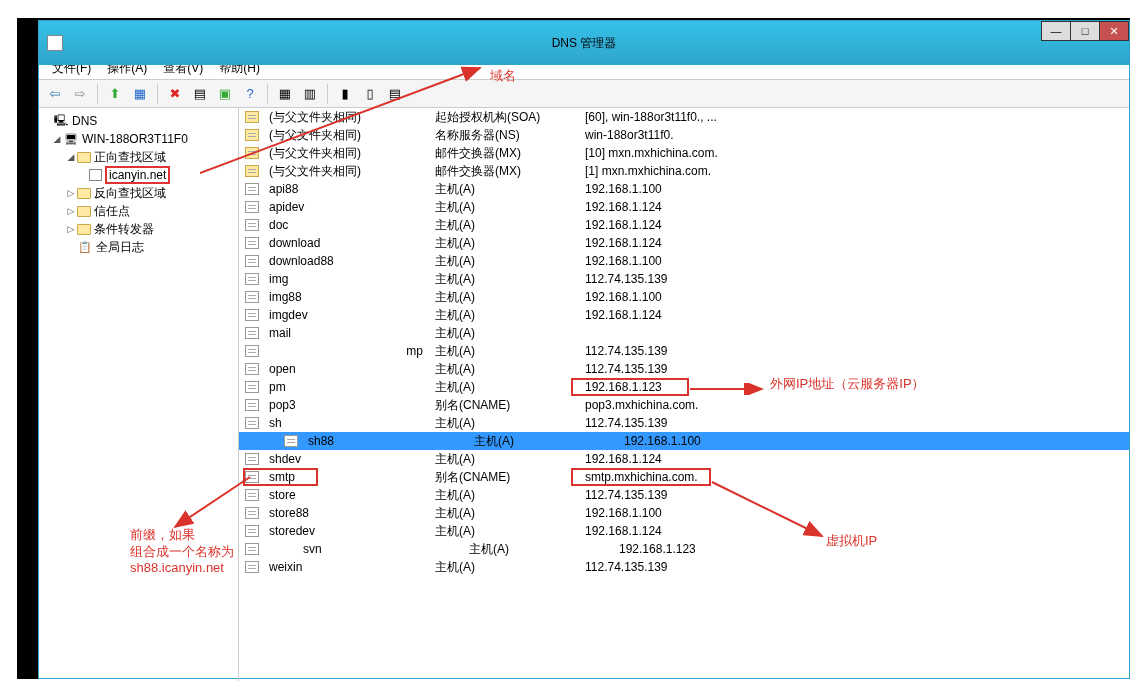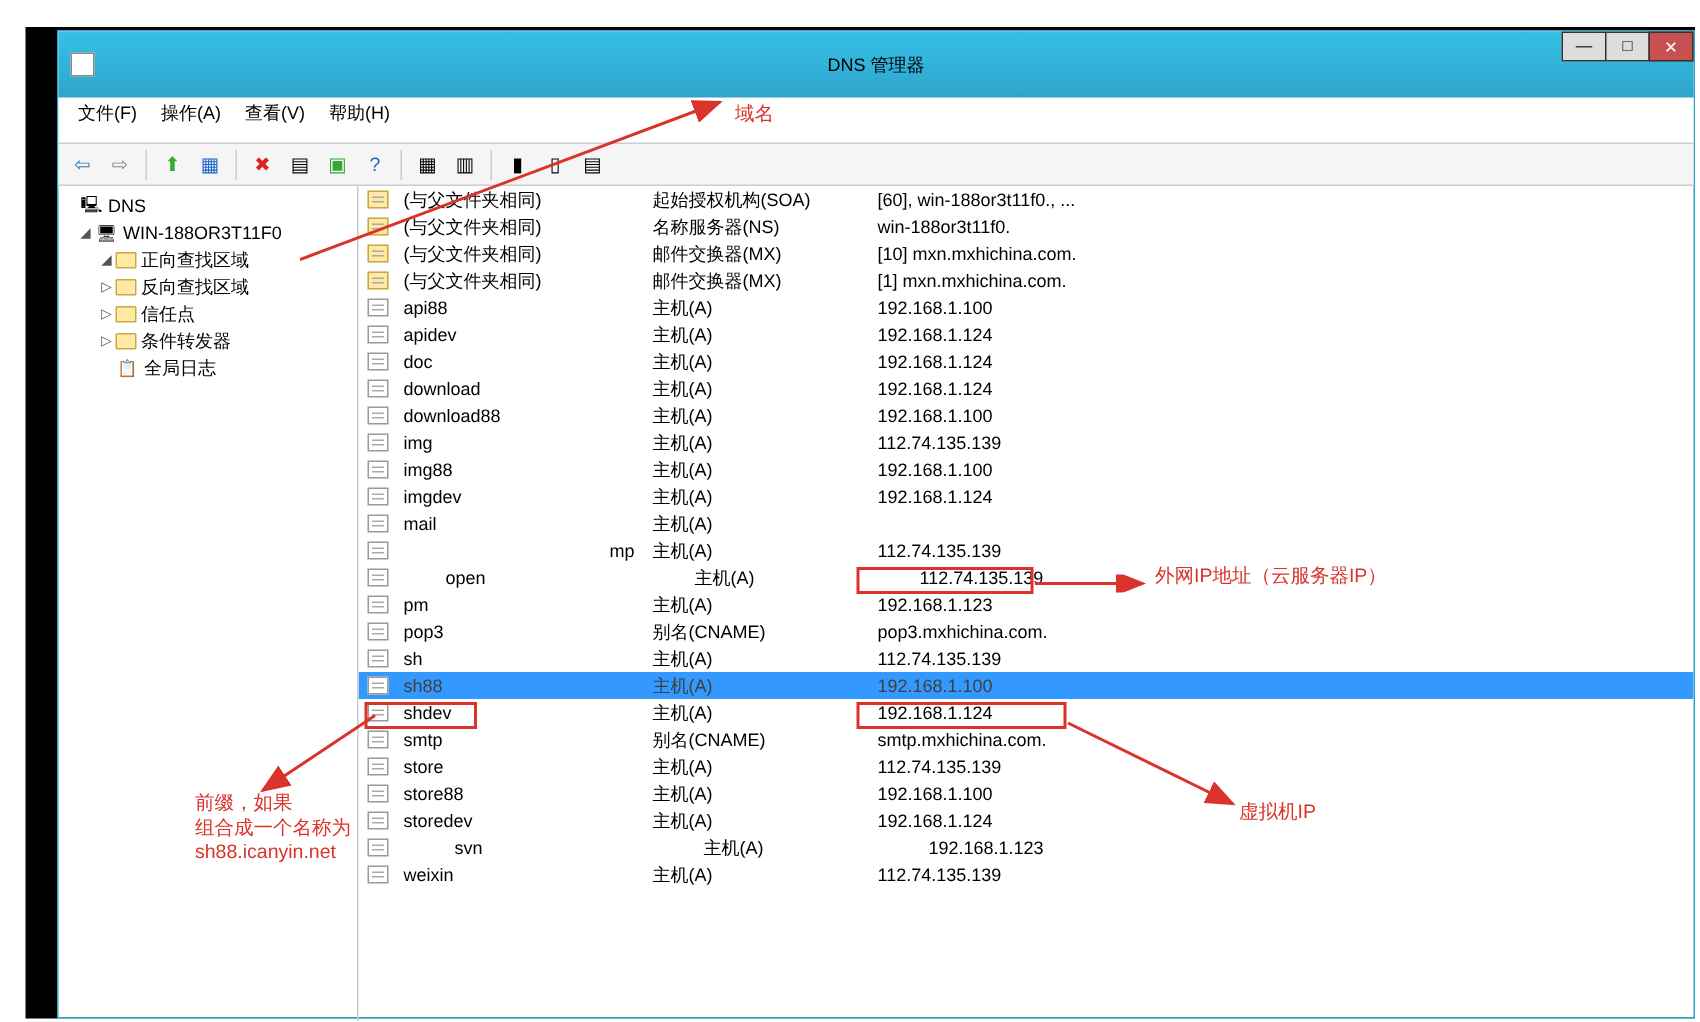--- a/index.html
+++ b/index.html
@@ -5,41 +5,41 @@
 * { margin: 0; padding: 0; box-sizing: border-box; }
 body { font-family: "Microsoft YaHei", "SimSun", Tahoma, sans-serif; font-size: 12px; background: #fff; width: 1133px; height: 681px; position: relative; overflow: hidden; }
 .frame { position: absolute; top: 18px; left: 17px; width: 1113px; height: 661px; background: #000; }
 .window { position: absolute; top: 20px; left: 38px; width: 1092px; height: 659px; background: #fff; border: 1px solid #2ea2c9; }
 .titlebar { height: 44px; background: linear-gradient(#35c1e8, #2fa4cb); display: flex; align-items: center; position: relative; }
 .title-icon { width: 16px; height: 16px; margin-left: 8px; background: #fff; border: 1px solid #888; }
 .title-text { position: absolute; left: 50%; transform: translateX(-50%); color: #000; font-size: 12px; }
 .win-controls { position: absolute; right: 0; top: 0; display: flex; }
 .win-btn { width: 30px; height: 20px; border: 1px solid #333; background: #ddd; display: flex; align-items: center; justify-content: center; font-size: 11px; cursor: pointer; margin-left: -1px; }
 .win-btn.close { background: #c75050; color: #fff; }
-.menubar { height: 31px; background: #fff; border-bottom: 1px solid #ccc; display: flex; align-items: flex-start; padding-left: 5px; }
+.menubar { height: 15px; background: #fff; border-bottom: 1px solid #ccc; display: flex; align-items: flex-end; padding-left: 5px; }
 .menu-item { padding: 2px 8px; cursor: pointer; }
 .toolbar { height: 28px; background: #f5f5f5; border-bottom: 1px solid #ccc; display: flex; align-items: center; padding-left: 5px; gap: 3px; }
 .tool-btn { width: 22px; height: 22px; border: 1px solid transparent; display: flex; align-items: center; justify-content: center; cursor: pointer; font-size: 13px; }
 .tool-sep { width: 1px; height: 20px; background: #ccc; margin: 0 3px; }
 .content { display: flex; height: calc(100% - 80px); }
 .tree-pane { width: 200px; border-right: 1px solid #ccc; padding: 4px 2px; overflow: auto; }
 .tree-node { display: flex; align-items: center; height: 18px; padding-left: 4px; cursor: pointer; white-space: nowrap; }
 .tree-arrow { width: 12px; display: inline-block; font-size: 9px; color: #555; text-align: center; }
 .tree-icon { width: 16px; height: 14px; margin-right: 3px; display: inline-flex; align-items: center; justify-content: center; font-size: 11px; }
 .folder-ico { background: #ffe9a3; border: 1px solid #caa84a; border-radius: 1px; width: 14px; height: 11px; }
 .zone-ico { background: #fff; border: 1px solid #888; width: 13px; height: 12px; }
 .selected-zone { border: 2px solid #d33; padding: 0 2px; }
 .list-pane { flex: 1; overflow: auto; position: relative; }
 .list-header { display: flex; height: 20px; background: #fff; border-bottom: 1px solid #ddd; position: sticky; top: 0; }
 .col-h { padding: 2px 6px; border-right: 1px solid #ddd; font-weight: normal; }
 .col-name { width: 190px; }
 .col-type { width: 150px; }
 .col-data { flex: 1; }
 .list-row { display: flex; height: 18px; align-items: center; cursor: pointer; }
-.list-row.sel { background: #3399ff; color: #404040; }
+.list-row.sel { background: #3399ff; color: #000000; padding-left: 39px; }
 .row-cell { padding: 0 6px; overflow: hidden; white-space: nowrap; }
 .rec-ico { width: 14px; height: 12px; border: 1px solid #999; background: #fff; margin-left: 6px; margin-right: 4px; flex-shrink: 0; display: inline-block; position: relative; }
 .rec-ico.folder { background: #ffe9a3; border-color: #caa84a; }
 .rec-ico::before { content: ""; position: absolute; top: 3px; left: 2px; right: 2px; height: 1px; background: #aaa; }
 .rec-ico::after { content: ""; position: absolute; top: 6px; left: 2px; right: 2px; height: 1px; background: #aaa; }
 .anno { position: absolute; color: #d9332b; font-size: 13px; pointer-events: none; z-index: 50; }
 .redbox { position: absolute; border: 2px solid #d9332b; pointer-events: none; z-index: 40; }
 svg.arrow { position: absolute; pointer-events: none; z-index: 45; }
 </style>
 </head>
@@ -96,20 +96,24 @@
       <div class="tree-node" style="padding-left:10px">
         <span class="tree-arrow">◢</span>
           <span class="tree-icon">🖥</span>
           <span>WIN-188OR3T11F0</span>
       </div>
       <div class="tree-node" style="padding-left:24px">
         <span class="tree-arrow">◢</span>
           <span class="folder-ico tree-icon"></span>
           <span>正向查找区域</span>
       </div>
+      <div class="tree-node" style="padding-left:48px">
+        <span class="zone-ico tree-icon"></span>
+          <span class="selected-zone">icanyin.net</span>
+      </div>
       <div class="tree-node" style="padding-left:24px">
         <span class="tree-arrow">▷</span>
           <span class="folder-ico tree-icon"></span>
           <span>反向查找区域</span>
       </div>
       <div class="tree-node" style="padding-left:24px">
         <span class="tree-arrow">▷</span>
           <span class="folder-ico tree-icon"></span>
           <span>信任点</span>
       </div>
@@ -205,21 +209,21 @@
             <div class="row-cell col-type">主机(A)</div>
           </div>
           <div class="list-row">
             <span class="rec-ico"></span>
             <div class="row-cell" style="width: 166px; text-align: right;">mp</div>
             <div class="row-cell col-type">主机(A)</div>
             <div class="row-cell col-data">112.74.135.139</div>
           </div>
           <div class="list-row">
             <span class="rec-ico"></span>
-            <div class="row-cell" style="width: 166px; margin-left: 28px;">open</div>
+            <div class="row-cell" style="width: 166px;">open</div>
             <div class="row-cell col-type">主机(A)</div>
             <div class="row-cell col-data">112.74.135.139</div>
           </div>
           <div class="list-row">
             <span class="rec-ico"></span>
             <div class="row-cell" style="width: 166px;">pm</div>
             <div class="row-cell col-type">主机(A)</div>
             <div class="row-cell col-data">192.168.1.123</div>
           </div>
           <div class="list-row">

